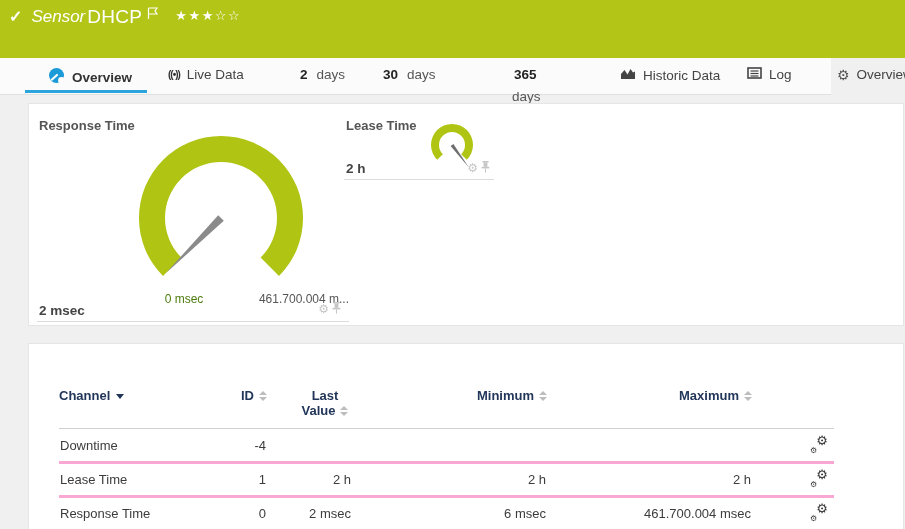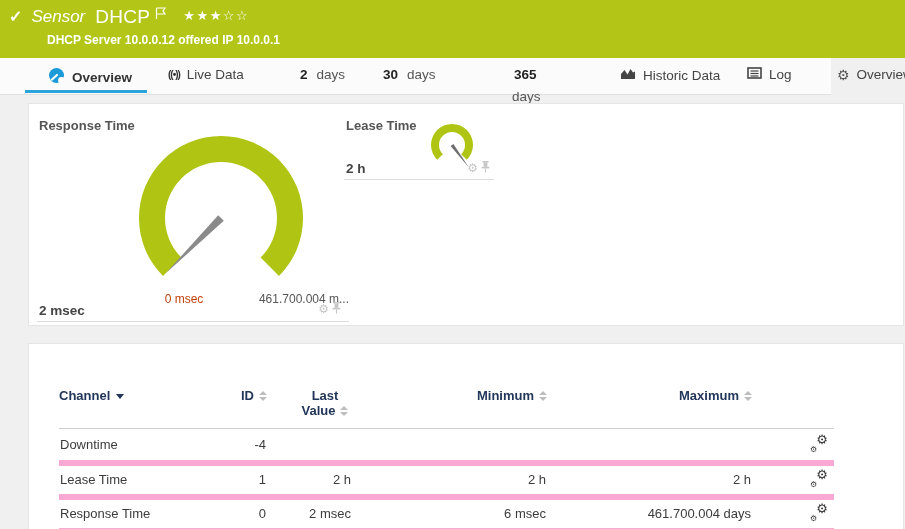--- a/index.html
+++ b/index.html
@@ -8,21 +8,21 @@
     width:905px; height:529px; overflow:hidden; position:relative;
     background:#f0f0f0;
     font-family:"Liberation Sans", sans-serif;
     -webkit-font-smoothing:antialiased;
   }
 
   
   .banner { position:absolute; top:0; left:0; width:905px; height:58px; background:#b3c618; color:#fff; }
   .banner-line1 { position:absolute; left:9px; top:6px; display:flex; align-items:flex-start; }
   .check { font-size:16px; font-weight:bold; margin-right:9px; line-height:22px; }
-  .sensor-word { font-style:italic; font-size:17px; line-height:22px; margin-right:10px; }
+  .sensor-word { font-style:italic; font-size:17px; line-height:22px; margin-right:2px; }
   .sensor-name { font-weight:normal; font-size:19px; line-height:22px; letter-spacing:.3px; }
   .flag { margin-left:5px; margin-top:0px; }
   .stars { margin-left:16px; font-size:13px; letter-spacing:1.5px; line-height:20px; }
   .banner-line2 { position:absolute; left:47px; top:33px; font-size:12px; font-weight:bold; }
 
   
   .tabbar { position:absolute; top:58px; left:0; width:831px; height:37px; background:#fbfbfb; border-bottom:1px solid #e0e0e0; }
   .tab { position:absolute; top:9px; display:flex; align-items:center; gap:7px; font-size:13.5px; color:#444; cursor:pointer; white-space:nowrap; }
   .tab .num { font-weight:bold; color:#222; }
   .tab .word { color:#555; margin-left:2px; }
@@ -35,33 +35,33 @@
   .card { position:absolute; left:28px; width:876px; background:#fff; border:1px solid #e5e5e5; }
   .card1 { top:103px; height:223px; }
   .card2 { top:343px; height:190px; }
 
   
   .widgetA { position:absolute; left:8px; top:6px; width:312px; height:212px; border-bottom:1px solid #dcdcdc; }
   .widgetB { position:absolute; left:315px; top:6px; width:150px; height:70px; border-bottom:1px solid #dcdcdc; }
   .gauge-title { position:absolute; left:2px; top:8px; font-size:13px; font-weight:600; color:#555; }
   .gauge-large { position:absolute; left:84px; top:8px; }
   .gauge-small { position:absolute; left:78px; top:5px; }
-  .min-label { position:absolute; left:108px; width:78px; top:182px; font-size:12px; color:#c2410c; text-align:center; }
+  .min-label { position:absolute; left:108px; width:78px; top:182px; font-size:12px; color:#4d7c0f; text-align:center; }
   .max-label { position:absolute; right:0px; top:182px; font-size:12px; color:#555; text-align:right; }
   .gauge-value { position:absolute; left:2px; bottom:3px; font-size:13.5px; font-weight:600; color:#444; }
   .widget-tools { position:absolute; display:flex; align-items:center; gap:3px; color:#c6c6c6; }
   .widgetA .widget-tools { right:8px; bottom:3px; }
   .widgetB .widget-tools { right:4px; bottom:2px; }
   .tool-gear { font-size:12px; line-height:12px; color:#c6c6c6; cursor:pointer; }
 
   
   table.channels { position:absolute; left:30px; top:28px; border-collapse:collapse; table-layout:fixed; width:775px; }
   .channels th { vertical-align:top; padding:16px 0 10px; font-size:13px; line-height:15px; color:#22365a; font-weight:bold; text-align:right; border-bottom:1px solid #d0d0d0; white-space:nowrap; cursor:pointer; }
   .channels th.col-channel { text-align:left; }
-  .channels td { height:34px; font-size:13px; color:#3c3c3c; text-align:right; border-bottom:6px solid #f9a8d4; white-space:nowrap; }
+  .channels td { height:34px; font-size:13px; color:#3c3c3c; text-align:right; border-bottom:3px solid #f9a8d4; white-space:nowrap; }
   .channels td.cell-channel { text-align:left; }
   .channels td.cell-tools { text-align:right; padding-right:6px; }
   .lastvalue-wrap { display:inline-block; width:54px; text-align:center; white-space:normal; }
   .sort { display:inline-flex; flex-direction:column; margin-left:5px; vertical-align:middle; position:relative; top:-1px; }
   .tri-up { width:0; height:0; border-left:4px solid transparent; border-right:4px solid transparent; border-bottom:4px solid #bdbdbd; margin-bottom:2px; }
   .tri-down { width:0; height:0; border-left:4px solid transparent; border-right:4px solid transparent; border-top:4px solid #bdbdbd; }
   .tri-down-dark { width:0; height:0; border-left:4.5px solid transparent; border-right:4.5px solid transparent; border-top:5px solid #22365a; display:inline-block; margin-left:6px; vertical-align:middle; }
   .gears { position:relative; display:inline-block; width:18px; height:16px; cursor:pointer; }
   .gears .g-big { position:absolute; right:0; top:-3px; font-size:13px; color:#3a3a3a; }
   .gears .g-small { position:absolute; left:0; bottom:-3px; font-size:8px; color:#3a3a3a; }
@@ -75,21 +75,20 @@
     <span class="sensor-word">Sensor</span>
     <span class="sensor-name">DHCP</span>
     <span class="flag">
       <svg width="12" height="13" viewBox="0 0 12 13">
           <path d="M1.5 1 H10 L8 4 L10 7 H1.5" fill="none" stroke="#fff" stroke-width="1.2"></path>
           <line x1="1.5" y1="1" x2="1.5" y2="12" stroke="#fff" stroke-width="1.2"></line>
         </svg>
     </span>
     <span class="stars"><span>★★★</span><span>☆☆</span></span>
   </div>
-  <div class="banner-line2">DHCP Server 10.0.0.12 offered IP 10.0.0.1</div>
 </div>
 
 <div class="tabbar">
   <div class="tab active" style="left:48px;">
     <span>
       <svg width="17" height="17" viewBox="0 0 17 17">
         <circle cx="8.5" cy="8.5" r="7.5" fill="#1d9bd8"></circle>
         <circle cx="13.5" cy="13.5" r="3.4" fill="#fbfbfb"></circle>
         <line x1="9" y1="8" x2="4" y2="12.5" stroke="#fbfbfb" stroke-width="2.2" stroke-linecap="round"></line>
       </svg>
@@ -231,18 +230,18 @@
         <td>2 h</td>
         <td>2 h</td>
         <td>2 h</td>
         <td class="cell-tools"><span class="gears"><span class="g-big">⚙</span><span class="g-small">⚙</span></span></td>
       </tr>
       <tr>
         <td class="cell-channel">Response Time</td>
         <td>0</td>
         <td>2 msec</td>
         <td>6 msec</td>
-        <td>461.700.004 days</td>
+        <td>461.700.004 msec</td>
         <td class="cell-tools"><span class="gears"><span class="g-big">⚙</span><span class="g-small">⚙</span></span></td>
       </tr>
     </tbody>
   </table>
 </div>
 
 </body></html>

